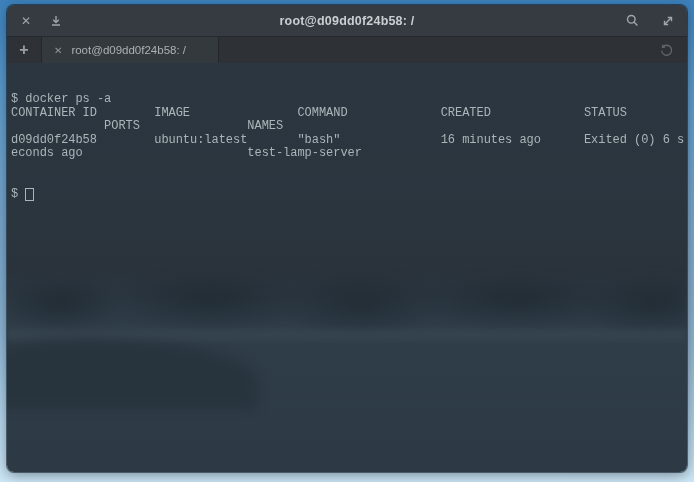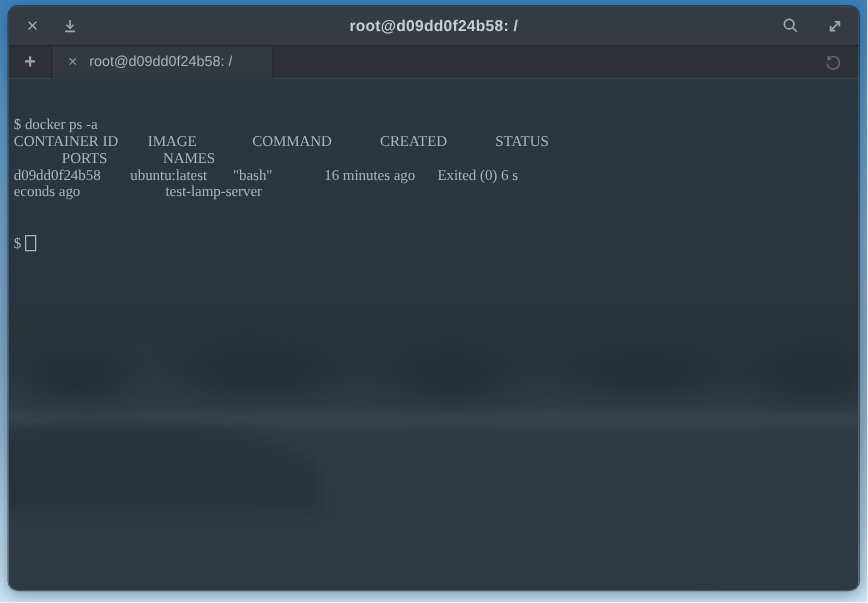--- a/index.html
+++ b/index.html
@@ -87,21 +87,21 @@
     background:#43545f;filter:blur(3px);opacity:.3;
   }
   .bg-hill{
     position:absolute;left:-30px;top:276px;width:280px;height:70px;
     background:#202a32;border-radius:45% 70% 0 0;
     filter:blur(6px);opacity:.45;
   }
   .term-text{
     position:relative;z-index:1;
     padding:3px 0 0 4px;
-    font-family:Liberation Serif, serif;
+    font-family:Liberation Mono, monospace;
     font-size:12px;line-height:13.5px;letter-spacing:-0.04px;
     color:#a9b6b9;
     white-space:pre;
   }
   .line{white-space:pre;height:13.5px;}
   .prompt-line{display:flex;align-items:center;}
   .cursor{
     display:inline-block;width:7px;height:11px;
     border:1px solid #a9b6b9;margin-left:0;
     background:transparent;

